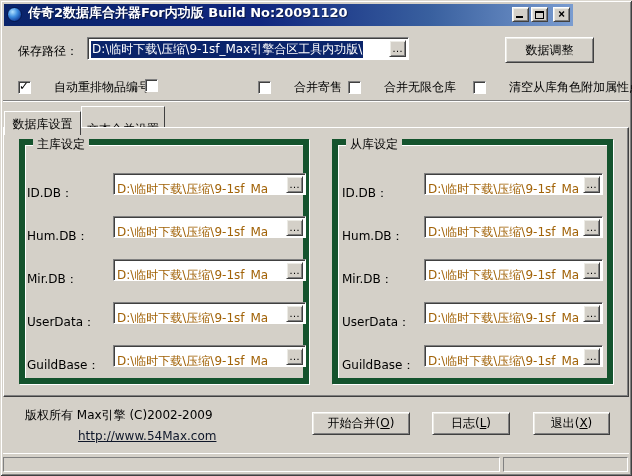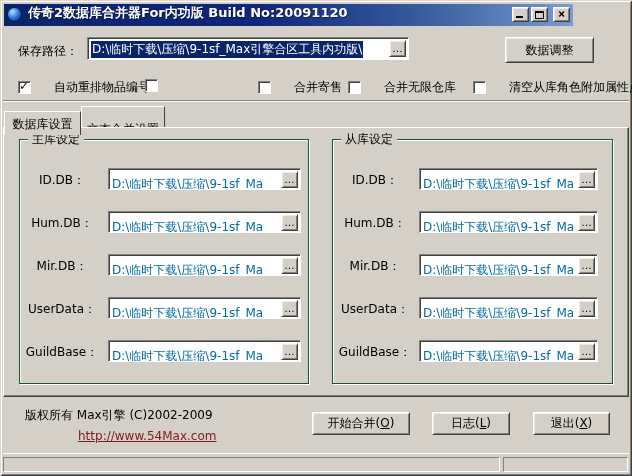--- a/index.html
+++ b/index.html
@@ -91,42 +91,42 @@
   .tab.active { left:4px; top:111px; width:77px; height:24px; z-index:3; }
   .tab.inactive { left:81px; top:106px; width:84px; height:21px; z-index:1; padding-top:14px; }
   .tabbody {
     position:absolute; left:3px; top:127px; width:626px; height:270px; z-index:2;
     background:#d4d0c8;
     border:1px solid; border-color:#fff #404040 #404040 #fff;
     box-shadow: inset -1px -1px 0 #808080;
   }
   
   .groupbox {
-    position:absolute; border:1px solid #14532d; box-shadow:1px 1px 0 #fff, inset 1px 1px 0 #fff;
+    position:absolute; border:6px solid #14532d; box-shadow:1px 1px 0 #fff, inset 1px 1px 0 #fff;
   }
   .groupbox .legend {
     position:absolute; top:-9px; left:8px; background:#d4d0c8; padding:0 4px; white-space:nowrap;
   }
   .gb-master { left:15px; top:11px; width:290px; height:245px; }
   .gb-slave  { left:328px; top:11px; width:281px; height:245px; }
   .fieldrow { position:absolute; height:22px; }
-  .flabel { position:absolute; top:4px; text-align:center; white-space:nowrap; }
+  .flabel { position:absolute; top:12px; text-align:left; white-space:nowrap; }
   .dbfield { position:absolute; top:0; height:22px; overflow:hidden; }
   .dbfield .fval {
     position:absolute; left:3px; top:7px; height:16px; line-height:16px;
-    right:21px; white-space:nowrap; overflow:hidden; color:#0369a1;
+    right:21px; white-space:nowrap; overflow:hidden; color:#a16207;
   }
   .gb-master .flabel { left:2px; width:80px; }
   .gb-master .dbfield { left:88px; width:193px; }
   .gb-slave .flabel { left:4px; width:76px; }
   .gb-slave .dbfield { left:86px; width:179px; }
   .r0 { top:28px; } .r1 { top:71px; } .r2 { top:114px; } .r3 { top:157px; } .r4 { top:200px; }
   
   .copyright { position:absolute; left:25px; top:407px; white-space:nowrap; }
-  .weblink { position:absolute; left:78px; top:429px; color:#7f1d1d; text-decoration:underline; cursor:pointer; white-space:nowrap; }
+  .weblink { position:absolute; left:78px; top:429px; color:#0f172a; text-decoration:underline; cursor:pointer; white-space:nowrap; }
   .btn-action { position:absolute; top:412px; height:23px; }
   .btn-start { left:312px; width:98px; }
   .btn-log   { left:432px; width:78px; }
   .btn-exit  { left:533px; width:77px; }
   .mn { text-decoration:underline; }
   
   .statusbar { position:absolute; left:3px; top:453px; width:626px; height:20px;
     border-top:1px solid #fff; }
   .spanel {
     position:absolute; top:3px; height:15px; background:#d4d0c8;

